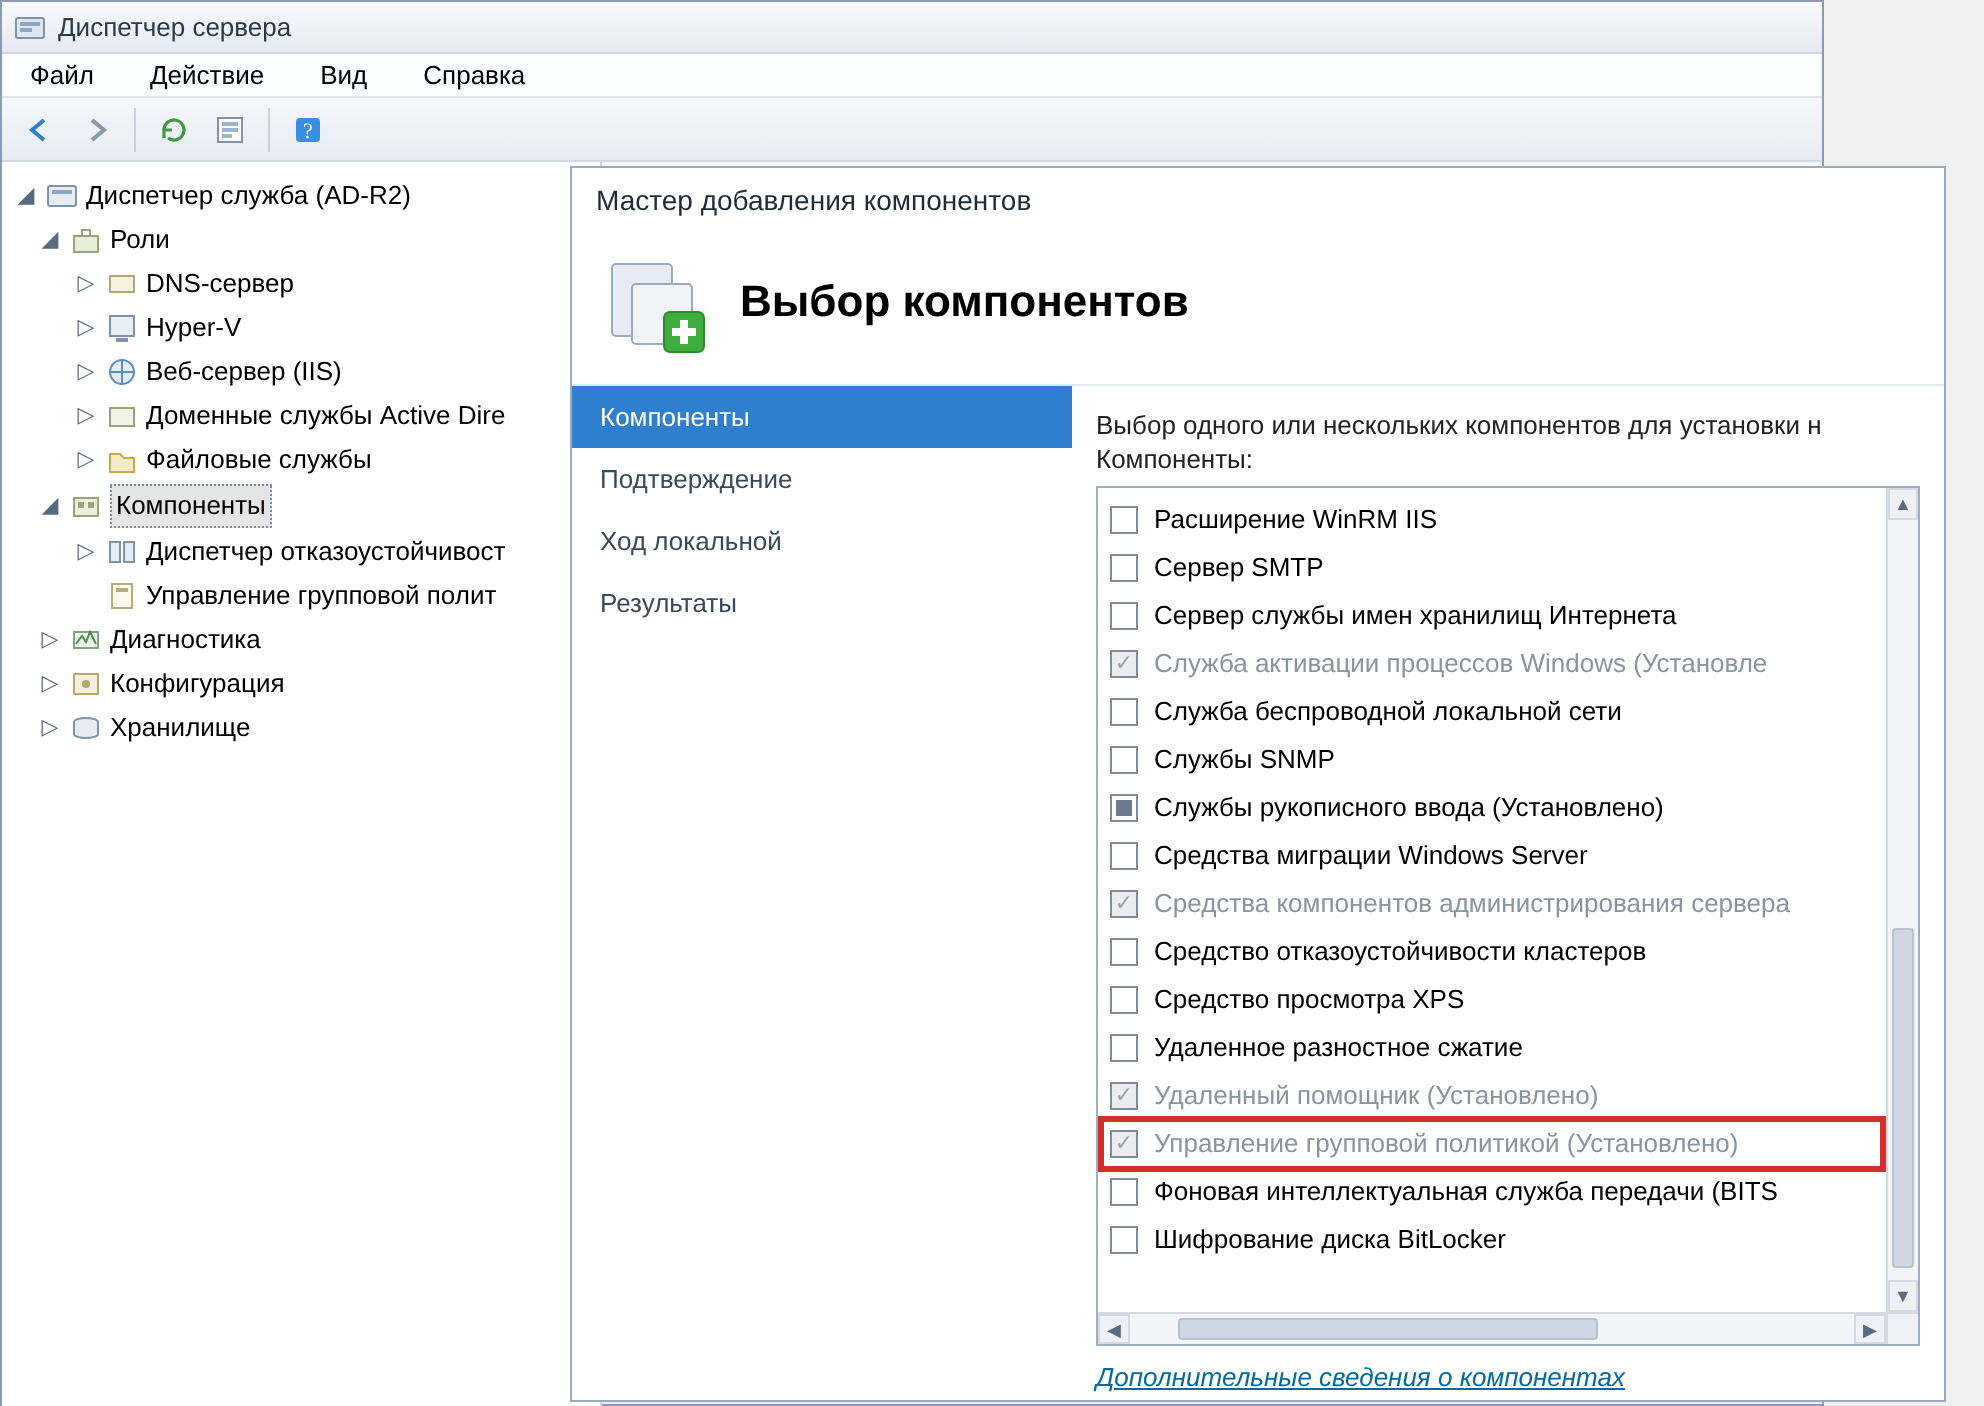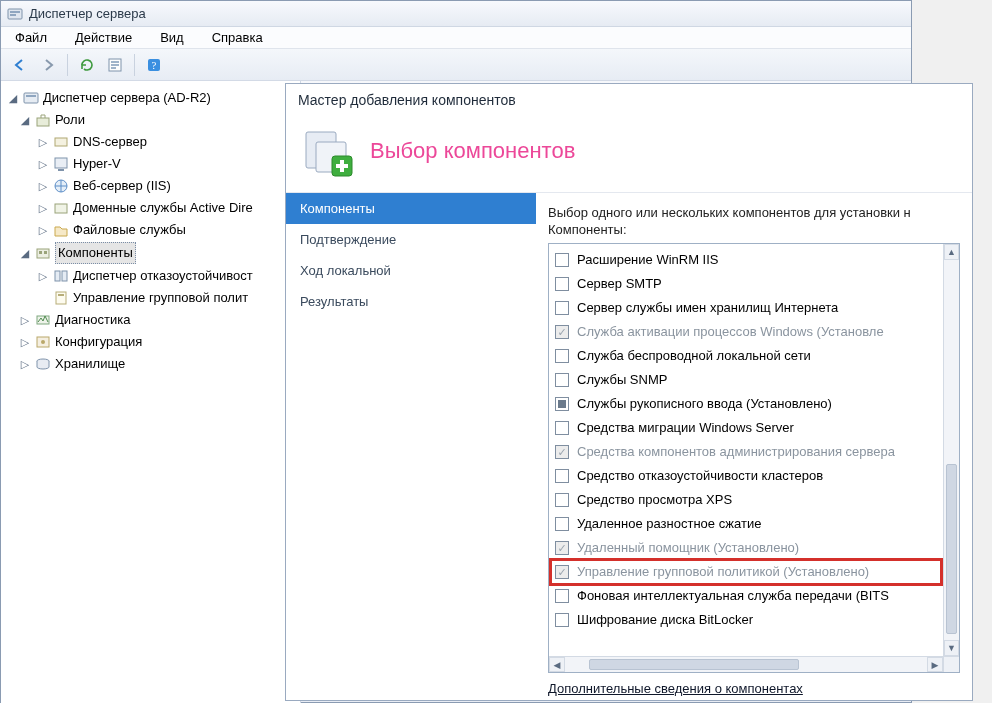--- a/index.html
+++ b/index.html
@@ -105,21 +105,21 @@
     padding:8px 12px 6px 12px;
     color:#1f2b3a;
     font-size:14px;
     border-bottom:0;
   }
   .wiz-header {
     display:flex; align-items:center;
     gap:14px;
     padding:10px 16px 14px 16px;
   }
-  .wiz-header .bigtitle { font-size:22px; font-weight:400; color:#ec4899; }
+  .wiz-header .bigtitle { font-size:22px; font-weight:700; color:#000000; }
   .wiz-body {
     flex:1; display:flex; overflow:hidden;
     border-top:1px solid #e4e8ef;
   }
   .wiz-steps {
     width:250px;
     background:#fff;
     border-right:0;
   }
   .step {
@@ -178,21 +178,21 @@
   .vscroll .arr { position:absolute; left:0; right:0; height:16px; display:flex; align-items:center; justify-content:center; color:#5a6b81; font-size:9px; background:#eef1f6; border:1px solid #d3dae4;}
   .vscroll .up { top:0;} .vscroll .down { bottom:0;}
   .hscroll {
     position:absolute; left:0; right:16px; bottom:0; height:16px;
     background:#f2f4f8; border-top:1px solid #d3dae4;
   }
   .hscroll .thumb { position:absolute; top:2px; bottom:2px; left:40px; width:210px; background:#cfd7e3; border:1px solid #b8c3d2; border-radius:2px;}
   .hscroll .arr { position:absolute; top:0; bottom:0; width:16px; display:flex; align-items:center; justify-content:center; color:#5a6b81; font-size:9px; background:#eef1f6; border:1px solid #d3dae4;}
   .hscroll .lft{left:0;} .hscroll .rgt{right:0;}
   .corner { position:absolute; right:0; bottom:0; width:16px; height:16px; background:#eef1f6; border-left:1px solid #d3dae4; border-top:1px solid #d3dae4;}
-  .morelink { color:#0f172a; text-decoration:underline; padding-top:8px; cursor:pointer; }
+  .morelink { color:#0369a1; text-decoration:underline; padding-top:8px; cursor:pointer;font-style:italic; }
   
   
   svg { display:block; }
 </style>
 </head>
 <body>
 
 <div class="window">
 
   <div class="titlebar">
@@ -254,21 +254,21 @@
       <ul>
         <li>
           <div class="trow">
             <span class="tw">◢</span>
             <span class="ticon2">
               <svg width="16" height="16">
                   <rect x="1" y="3" width="14" height="10" rx="1" fill="#e6ecf3" stroke="#7f93ab"></rect>
                   <rect x="3" y="5" width="10" height="2" fill="#8fa6c0"></rect>
                 </svg>
             </span>
-            <span class="lbl">Диспетчер сервера (AD-R2)</span>
+            <span class="lbl">Диспетчер служба (AD-R2)</span>
           </div>
           <ul>
             <li>
               <div class="trow ind1">
                 <span class="tw">◢</span>
                 <span class="ticon2">
                     <svg width="16" height="16">
                       <rect x="2" y="6" width="12" height="8" fill="#e8edda" stroke="#9aa37a"></rect>
                       <path d="M6 6 V3 h4 v3" fill="none" stroke="#9aa37a"></path>
                     </svg>

